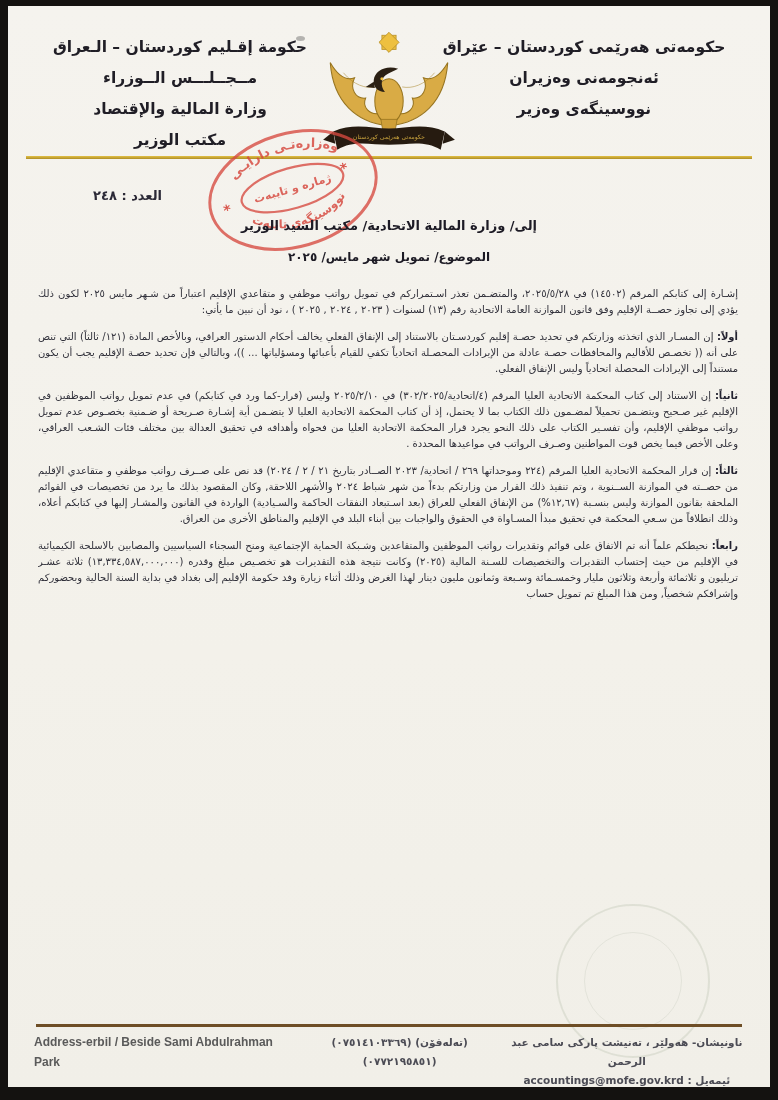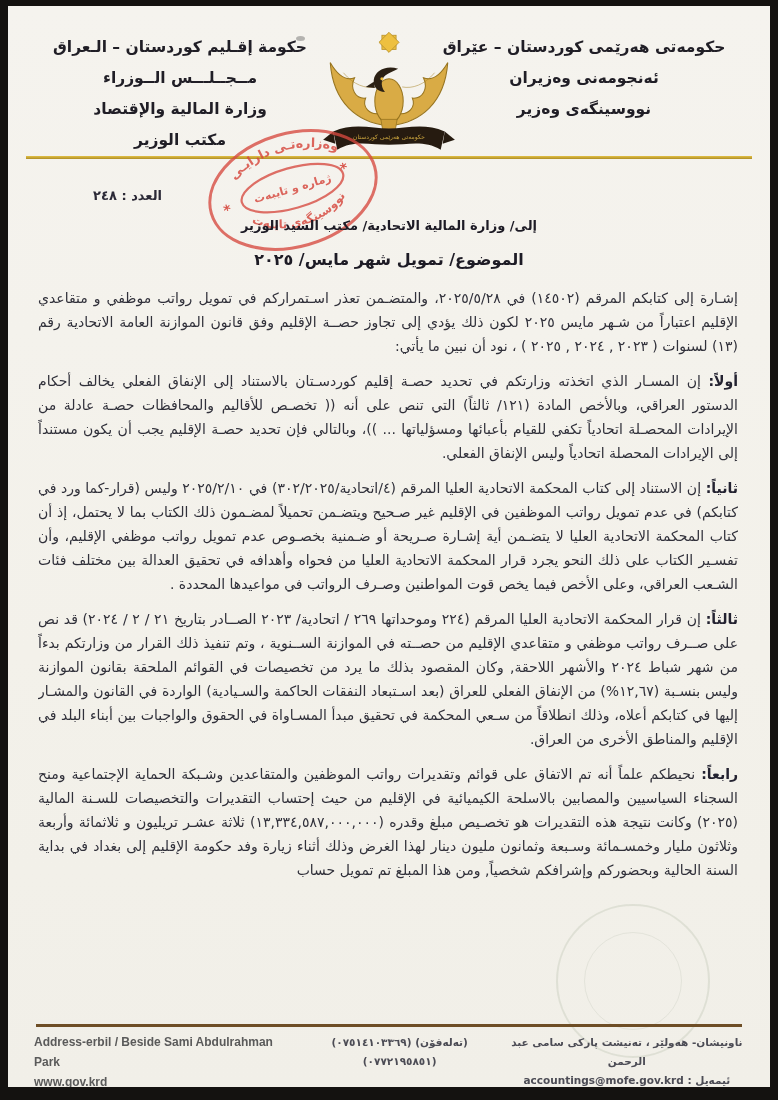--- a/index.html
+++ b/index.html
@@ -32,24 +32,24 @@
     font-size:13px;font-weight:bold;color:#2b2936;line-height:2.15;
     text-align:right;white-space:nowrap;}
   
   .stamp{position:absolute;left:196px;top:122px;width:178px;height:124px;
     transform:rotate(-16deg);opacity:.92;}
   .stx{fill:#d6493f;font-weight:bold;font-family:"DejaVu Sans",sans-serif;}
   
   .to-line{position:absolute;top:212px;left:0;right:0;text-align:center;
     font-weight:bold;font-size:13px;color:#1d1b25;}
   .subject-line{position:absolute;top:244px;left:0;right:0;text-align:center;
-    font-weight:bold;font-size:16px;color:#1d1b25;}
+    font-weight:bold;font-size:12px;color:#1d1b25;}
   
   .body-text{position:absolute;top:280px;right:32px;left:30px;bottom:70px;
-    overflow:hidden;font-size:14px;line-height:24px;color:#30303a;
+    overflow:hidden;font-size:10px;line-height:16px;color:#30303a;
     text-align:justify;}
   .para{margin:0 0 11px 0;}
   .lead{font-weight:bold;color:#232230;}
   
   .watermark{position:absolute;left:548px;top:898px;width:150px;height:150px;
     border:2px solid rgba(125,140,115,.16);border-radius:50%;pointer-events:none;}
   .watermark .inner{position:absolute;inset:26px;border:1.5px solid rgba(125,140,115,.13);
     border-radius:50%;}
   .speck{position:absolute;left:288px;top:30px;width:9px;height:5px;
     background:rgba(60,60,60,.35);border-radius:50%;}
@@ -154,21 +154,20 @@
     </div>
 
     <div class="watermark">
         <div class="inner"></div>
       </div>
 
     <div class="footer-rule"></div>
     <div class="footer">
       <div class="f-en">
         <div>Address-erbil / Beside Sami Abdulrahman Park</div>
-        <div>www.gov.krd</div>
       </div>
       <div class="f-ar">
         <div>(تەلەفۆن) (٠٧٥١٤١٠٣٣٦٩) (٠٧٧٢١٩٥٨٥١)</div>
       </div>
       <div class="f-ku">
         <div>ناونیشان- هەولێر ، تەنیشت پارکی سامی عبد الرحمن</div>
         <div>ئیمەیل : accountings@mofe.gov.krd</div>
       </div>
     </div>
 

